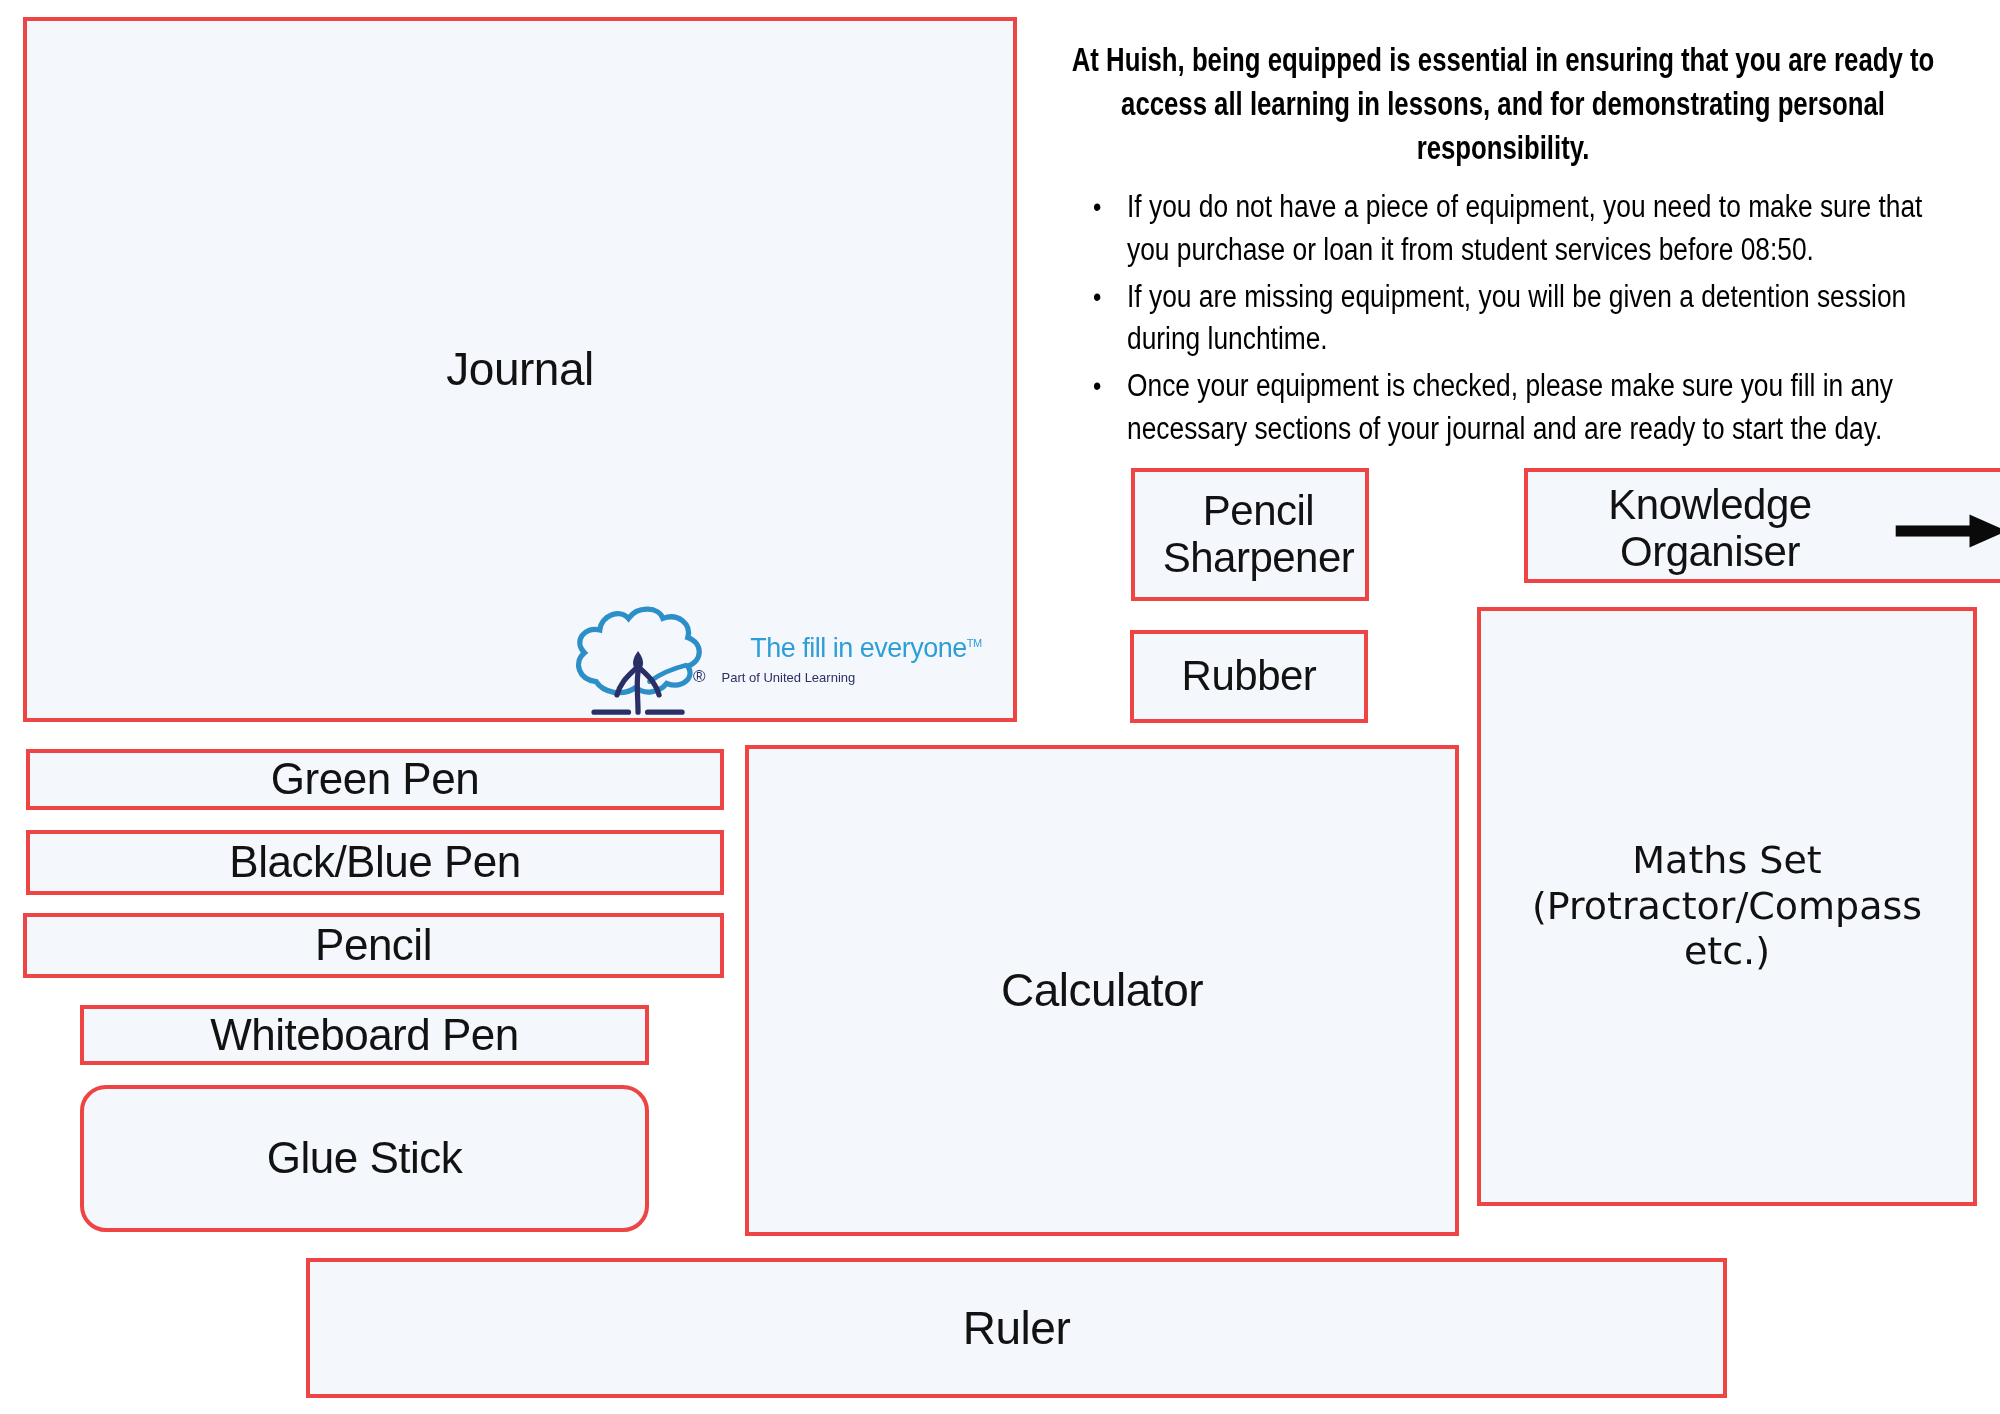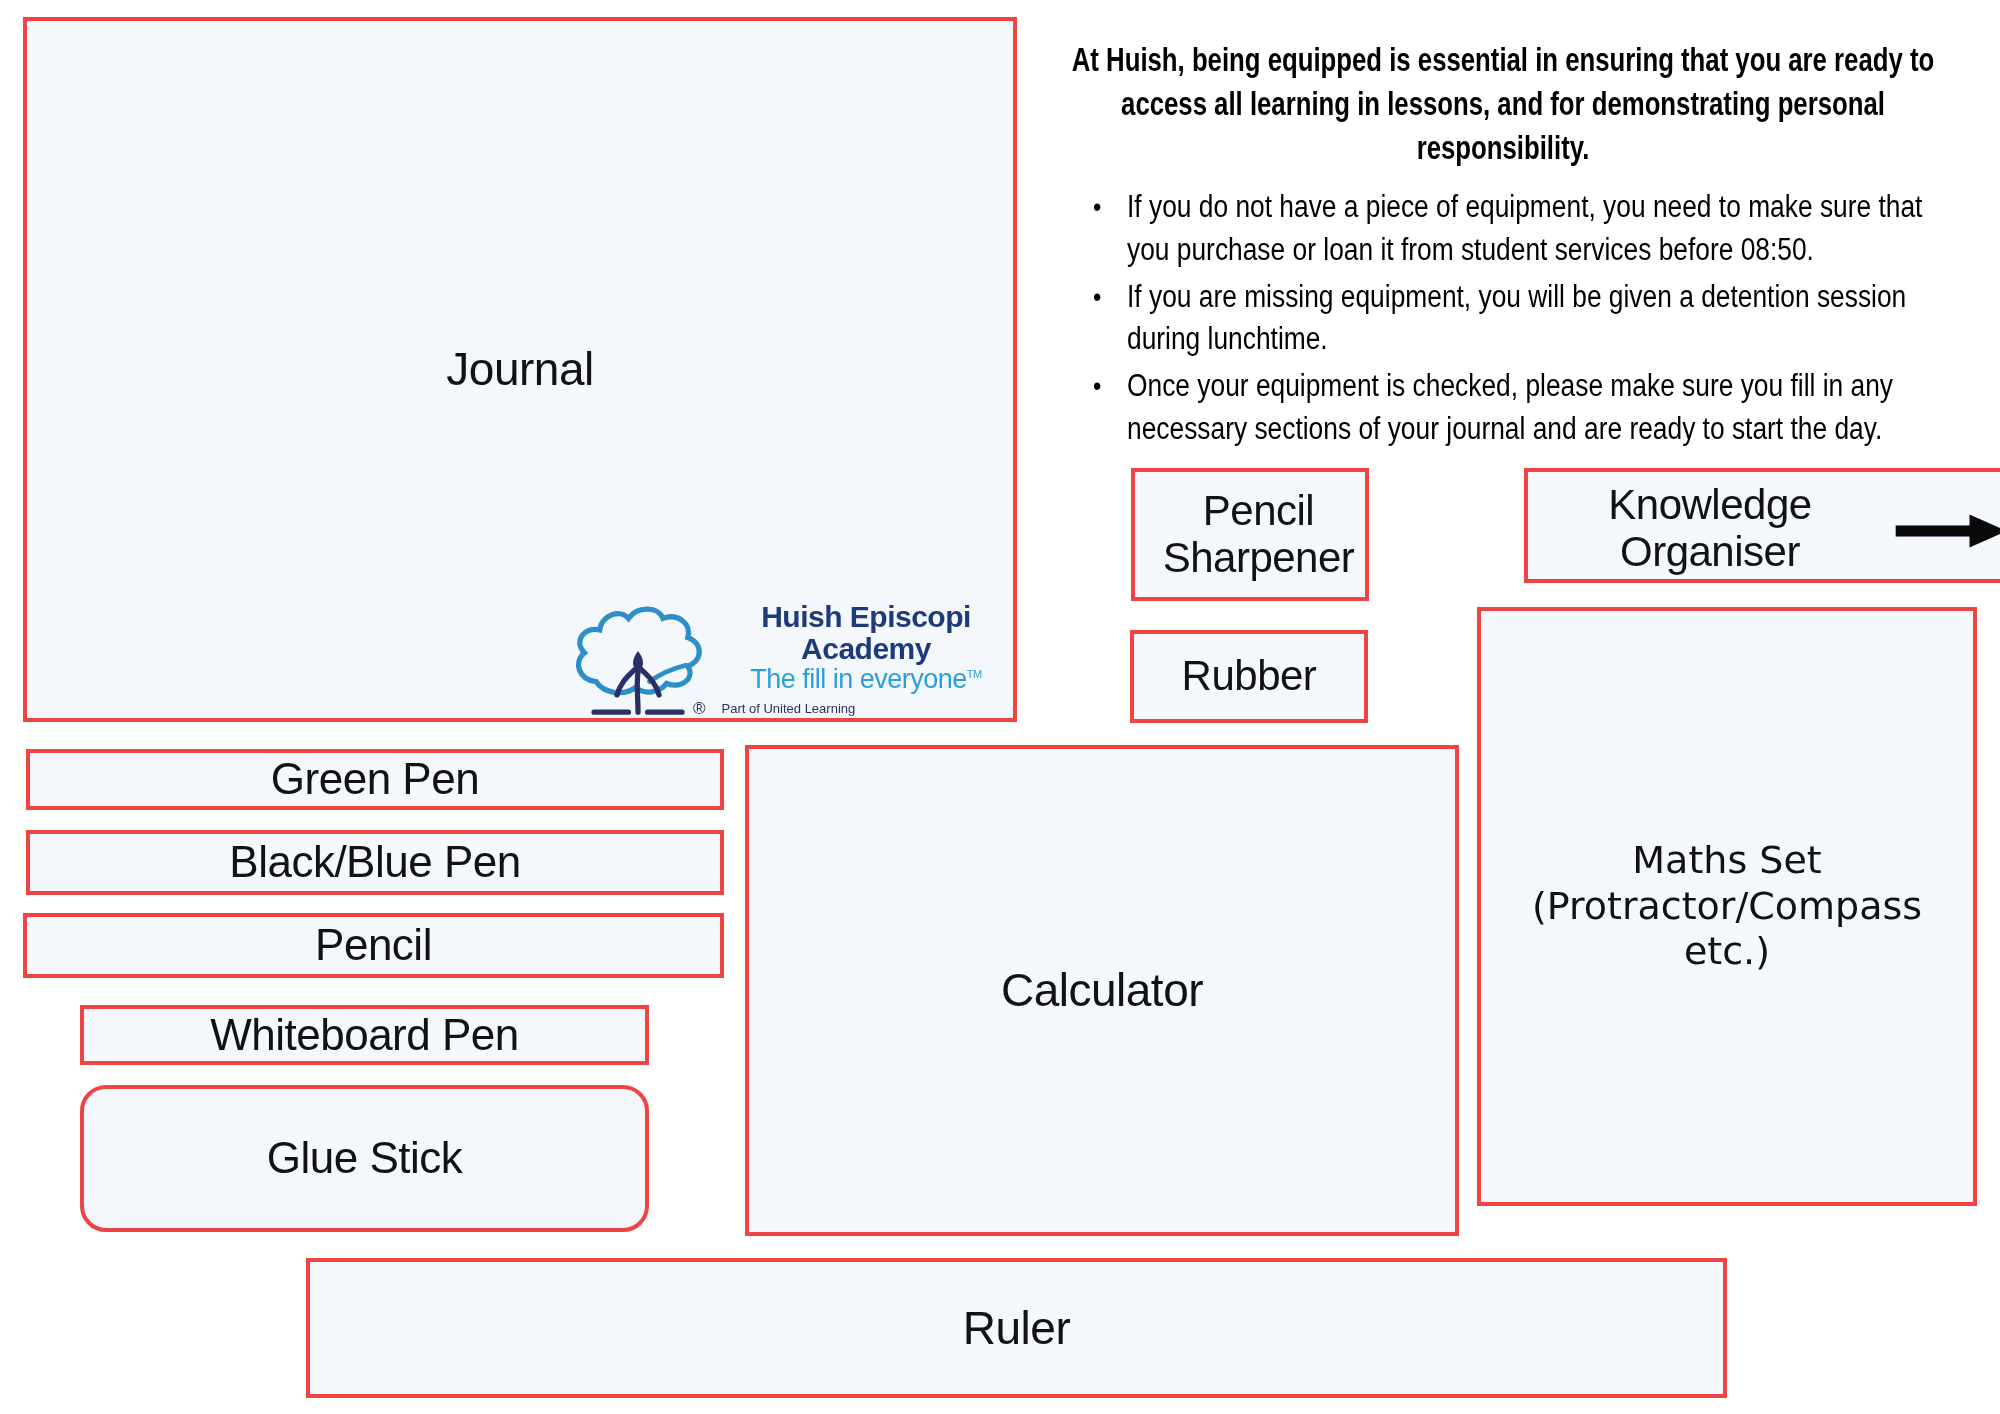--- a/index.html
+++ b/index.html
@@ -57,21 +57,20 @@
         <path d="M30,80 C12,78 6,60 18,50 C6,38 18,22 34,26 C36,10 56,4 64,14 C74,0 96,2 100,14 C116,8 130,20 126,34 C142,40 142,58 126,64 C134,76 120,88 104,82 C96,92 80,94 72,86 C58,96 38,92 30,80 Z" fill="none" stroke="#2d8fc7" stroke-width="5.5" stroke-linecap="round"></path>
         <path d="M86,80 C100,70 112,66 124,63" fill="none" stroke="#2d8fc7" stroke-width="5" stroke-linecap="round"></path>
         <path d="M74,112 C74,96 72,84 74,70" fill="none" stroke="#2a2f66" stroke-width="5.5" stroke-linecap="round"></path>
         <path d="M52,94 C56,80 64,74 71,67" fill="none" stroke="#2a2f66" stroke-width="5.5" stroke-linecap="round"></path>
         <path d="M96,94 C92,80 84,74 77,67" fill="none" stroke="#2a2f66" stroke-width="5.5" stroke-linecap="round"></path>
         <path d="M74,48 C81,57 81,66 74,68 C67,66 67,57 74,48 Z" fill="#2a2f66"></path>
         <path d="M28,112 L64,112 M84,112 L120,112" stroke="#2a2f66" stroke-width="5.5" stroke-linecap="round"></path>
       </svg>
 
       <div class="logo-text">
-        <div class="logo-name">Huish Episcopi Academy</div>
         <div class="logo-tagline"><span>The fill in everyone</span><sup>TM</sup></div>
         <div class="logo-sub-row">
           <span class="logo-reg">®</span>
           <span class="logo-sub">Part of United Learning</span>
         </div>
       </div>
     </div>
   </div>
 
   <div class="intro">At Huish, being equipped is essential in ensuring that you are ready to access all learning in lessons, and for demonstrating personal responsibility.</div>

